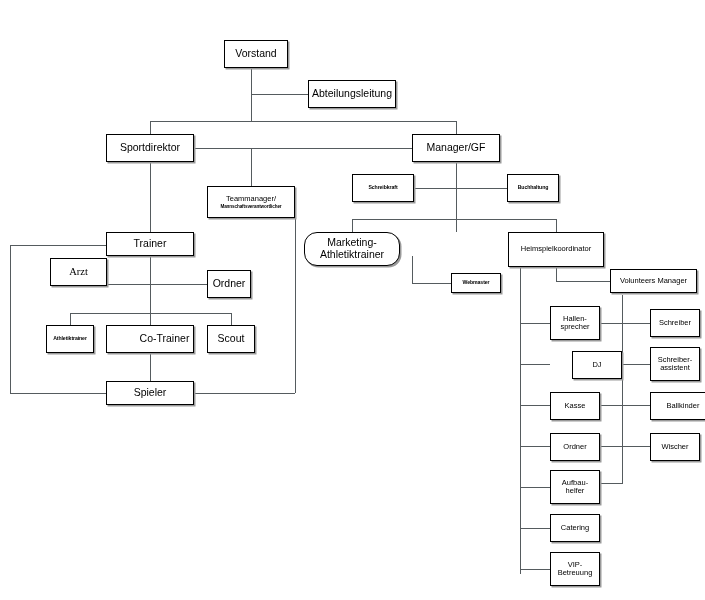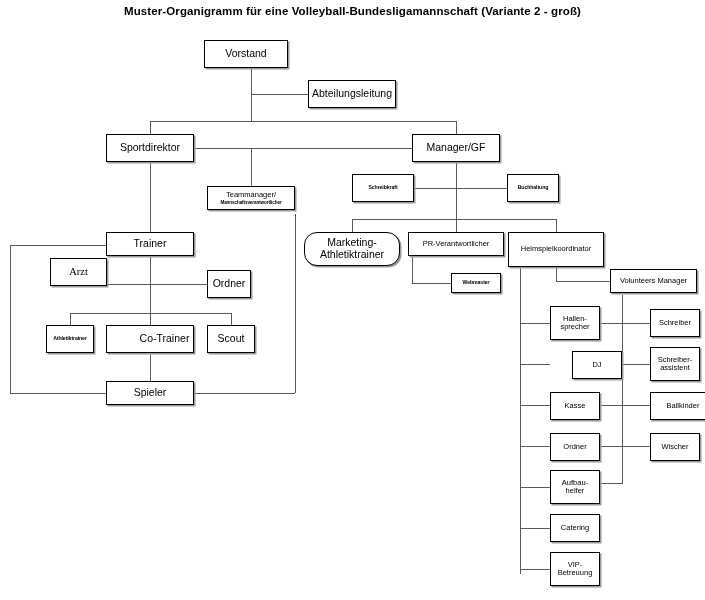--- a/index.html
+++ b/index.html
@@ -37,21 +37,20 @@
   .box.sm{font-size:7.5px;}
   .box.xs{font-size:5.2px;font-weight:bold;letter-spacing:-0.1px;}
   .box.two{flex-direction:column;}
   .box .sub{display:block;font-size:4.6px;font-weight:bold;letter-spacing:-0.1px;margin-top:1px;}
 </style>
 </head>
 <body>
 
 <div id="chart">
 
-  <div class="title">Muster-Organigramm für eine Volleyball-Bundesligamannschaft (Variante 2 - groß)</div>
 
   <div class="ln v" style="left:251px;top:68px;height:53px;"></div>
 
   <div class="ln h" style="left:251px;top:94px;width:57px;"></div>
 
   <div class="ln h" style="left:150px;top:121px;width:306px;"></div>
   <div class="ln v" style="left:150px;top:121px;height:17px;"></div>
   <div class="ln v" style="left:456px;top:121px;height:17px;"></div>
 
   <div class="ln h" style="left:194px;top:148px;width:218px;"></div>
@@ -101,37 +100,37 @@
   <div class="ln h" style="left:520px;top:528px;width:30px;"></div>
   <div class="ln h" style="left:520px;top:569px;width:30px;"></div>
 
   <div class="ln v" style="left:622px;top:295px;height:188px;"></div>
   <div class="ln h" style="left:600px;top:323px;width:50px;"></div>
   <div class="ln h" style="left:600px;top:364px;width:50px;"></div>
   <div class="ln h" style="left:600px;top:405px;width:50px;"></div>
   <div class="ln h" style="left:600px;top:446px;width:50px;"></div>
   <div class="ln h" style="left:599px;top:483px;width:24px;"></div>
 
-  <div class="box" style="left:204px;top:40px;width:84px;height:28px;">
+  <div class="box" style="left:224px;top:40px;width:64px;height:28px;">
     <span class="t">Vorstand</span>
   </div>
 
   <div class="box" style="left:308px;top:80px;width:88px;height:28px;">
     <span class="t">Abteilungsleitung</span>
   </div>
 
   <div class="box" style="left:106px;top:134px;width:88px;height:28px;">
     <span class="t">Sportdirektor</span>
   </div>
 
   <div class="box" style="left:412px;top:134px;width:88px;height:28px;">
     <span class="t">Manager/GF</span>
   </div>
 
-  <div class="box two sm" style="left:207px;top:186px;width:88px;height:24px;">
+  <div class="box two sm" style="left:207px;top:186px;width:88px;height:32px;">
     <span class="t">Teammanager/</span>
     <span class="sub">Mannschaftsverantwortlicher</span>
   </div>
 
   <div class="box xs" style="left:352px;top:174px;width:62px;height:28px;">
     <span class="t">Schreibkraft</span>
   </div>
 
   <div class="box xs" style="left:507px;top:174px;width:52px;height:28px;">
     <span class="t">Buchhaltung</span>
@@ -139,23 +138,20 @@
 
   <div class="box" style="left:106px;top:232px;width:88px;height:24px;">
     <span class="t">Trainer</span>
   </div>
 
   <div class="box two" style="left:304px;top:232px;width:96px;height:34px;border-radius:13px;">
     <span class="t">Marketing-</span>
     <span class="t">Athletiktrainer</span>
   </div>
 
-  <div class="box sm" style="left:408px;top:232px;width:96px;height:24px;">
-    <span class="t">PR-Verantwortlicher</span>
-  </div>
 
   <div class="box sm" style="left:508px;top:232px;width:96px;height:35px;">
     <span class="t">Heimspielkoordinator</span>
   </div>
 
   <div class="box" style="left:50px;top:258px;width:57px;height:28px;font-family:Liberation Serif, serif;">
     <span class="t">Arzt</span>
   </div>
 
   <div class="box" style="left:207px;top:270px;width:44px;height:28px;">

